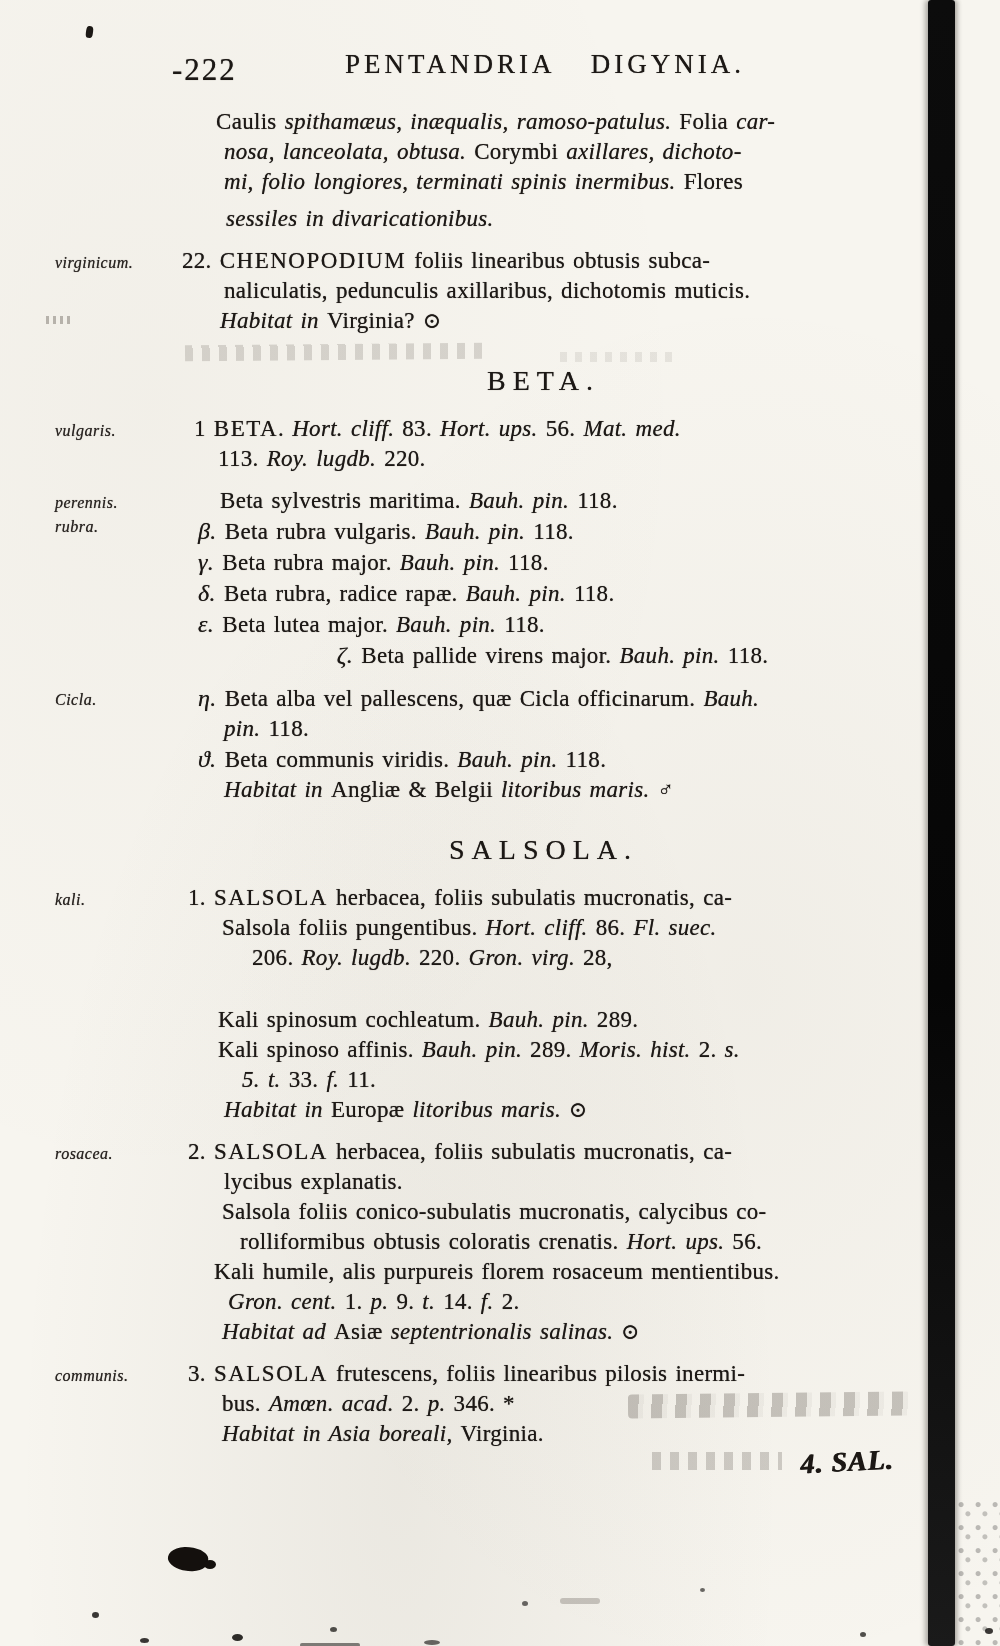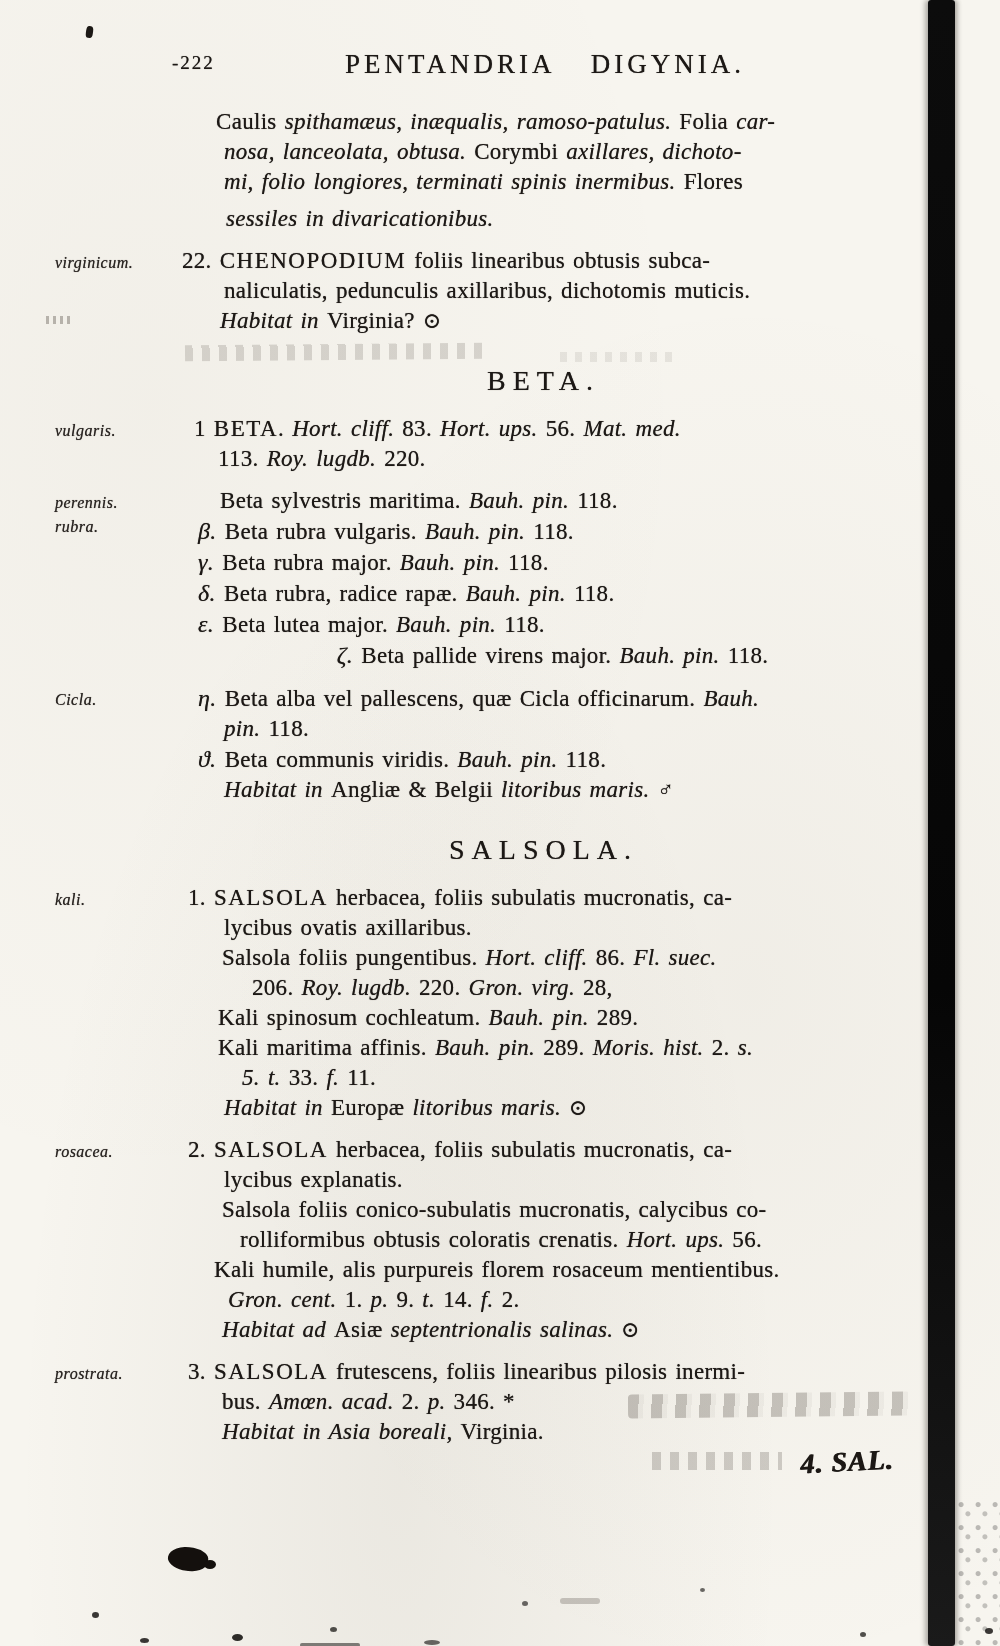--- a/index.html
+++ b/index.html
@@ -16,21 +16,21 @@
       radial-gradient(ellipse at 75% 60%, rgba(110,95,70,0.05), transparent 50%),
       radial-gradient(ellipse at 40% 90%, rgba(90,80,60,0.08), transparent 45%);
     font-family: "Liberation Serif", "DejaVu Serif", serif;
     color: #1c1815;
   }
 
   .ink { text-shadow: 0 0 0.7px rgba(28,24,21,0.8); }
 
   .page-number {
     position: absolute; left: 172px; top: 52px;
-    font-size: 19px; letter-spacing: 2px;
+    font-size: 31px; letter-spacing: 2px;
   }
   .running-title {
     position: absolute; left: 180px; right: 90px; top: 49px;
     text-align: center;
     font-size: 27px; letter-spacing: 4px; word-spacing: 26px;
   }
 
   .text-body {
     position: absolute; top: 107px; left: 55px; width: 852px;
   }
@@ -152,46 +152,45 @@
           <div class="line" style="margin-left: 44px;"><span class="seg-i">Habitat in </span><span class="seg-r">Angliæ &amp; Belgii </span><span class="seg-i">litoribus maris.</span><span class="seg-y"> ♂</span></div>
         </div>
       </div>
       <div class="section-heading">SALSOLA.</div>
       <div class="block">
         <div class="margin-col">
           <div>kali.</div>
         </div>
         <div class="body-col">
           <div class="line" style="margin-left: 8px;"><span class="seg-r">1. </span><span class="seg-c">SALSOLA</span><span class="seg-r"> herbacea, foliis subulatis mucronatis, ca-</span></div>
-          <div class="line" style="margin-left: 44px;"><span class="seg-r">lycibus ovatis axillaribus.</span></div>
           <div class="line" style="margin-left: 42px;"><span class="seg-r">Salsola foliis pungentibus. </span><span class="seg-i">Hort. cliff.</span><span class="seg-r"> 86. </span><span class="seg-i">Fl. suec.</span></div>
           <div class="line" style="margin-left: 72px;"><span class="seg-r">206. </span><span class="seg-i">Roy. lugdb.</span><span class="seg-r"> 220. </span><span class="seg-i">Gron. virg.</span><span class="seg-r"> 28,</span></div>
-          <div class="line" style="margin-left: 38px;"><span class="seg-r">Kali spinosum cochleatum. </span><span class="seg-i">Bauh. pin.</span><span class="seg-r"> 289.</span></div>
-          <div class="line" style="margin-left: 38px;"><span class="seg-r">Kali maritima affinis. </span><span class="seg-i">Bauh. pin.</span><span class="seg-r"> 289. </span><span class="seg-i">Moris. hist.</span><span class="seg-r"> 2. </span><span class="seg-i">s.</span></div>
+          <div class="line" style="margin-left: 38px; margin-top: 32px;"><span class="seg-r">Kali spinosum cochleatum. </span><span class="seg-i">Bauh. pin.</span><span class="seg-r"> 289.</span></div>
+          <div class="line" style="margin-left: 38px;"><span class="seg-r">Kali spinoso affinis. </span><span class="seg-i">Bauh. pin.</span><span class="seg-r"> 289. </span><span class="seg-i">Moris. hist.</span><span class="seg-r"> 2. </span><span class="seg-i">s.</span></div>
           <div class="line" style="margin-left: 62px;"><span class="seg-i">5. t.</span><span class="seg-r"> 33. </span><span class="seg-i">f.</span><span class="seg-r"> 11.</span></div>
           <div class="line" style="margin-left: 44px;"><span class="seg-i">Habitat in </span><span class="seg-r">Europæ </span><span class="seg-i">litoribus maris.</span><span class="seg-y"> ⊙</span></div>
         </div>
       </div>
       <div class="block">
         <div class="margin-col">
           <div>rosacea.</div>
         </div>
         <div class="body-col">
           <div class="line" style="margin-left: 8px;"><span class="seg-r">2. </span><span class="seg-c">SALSOLA</span><span class="seg-r"> herbacea, foliis subulatis mucronatis, ca-</span></div>
           <div class="line" style="margin-left: 44px;"><span class="seg-r">lycibus explanatis.</span></div>
           <div class="line" style="margin-left: 42px;"><span class="seg-r">Salsola foliis conico-subulatis mucronatis, calycibus co-</span></div>
           <div class="line" style="margin-left: 60px;"><span class="seg-r">rolliformibus obtusis coloratis crenatis. </span><span class="seg-i">Hort. ups.</span><span class="seg-r"> 56.</span></div>
           <div class="line" style="margin-left: 34px;"><span class="seg-r">Kali humile, alis purpureis florem rosaceum mentientibus.</span></div>
           <div class="line" style="margin-left: 48px;"><span class="seg-i">Gron. cent.</span><span class="seg-r"> 1. </span><span class="seg-i">p.</span><span class="seg-r"> 9. </span><span class="seg-i">t.</span><span class="seg-r"> 14. </span><span class="seg-i">f.</span><span class="seg-r"> 2.</span></div>
           <div class="line" style="margin-left: 42px;"><span class="seg-i">Habitat ad </span><span class="seg-r">Asiæ </span><span class="seg-i">septentrionalis salinas.</span><span class="seg-y"> ⊙</span></div>
         </div>
       </div>
       <div class="block">
         <div class="margin-col">
-          <div>prostrata.</div>
+          <div>communis.</div>
         </div>
         <div class="body-col">
           <div class="line" style="margin-left: 8px;"><span class="seg-r">3. </span><span class="seg-c">SALSOLA</span><span class="seg-r"> frutescens, foliis linearibus pilosis inermi-</span></div>
           <div class="line" style="margin-left: 42px;"><span class="seg-r">bus. </span><span class="seg-i">Amœn. acad.</span><span class="seg-r"> 2. </span><span class="seg-i">p.</span><span class="seg-r"> 346. *</span></div>
           <div class="line" style="margin-left: 42px;"><span class="seg-i">Habitat in Asia boreali, </span><span class="seg-r">Virginia.</span></div>
         </div>
       </div>
     </div>
 
   <div class="catchword">4. SAL.</div>

